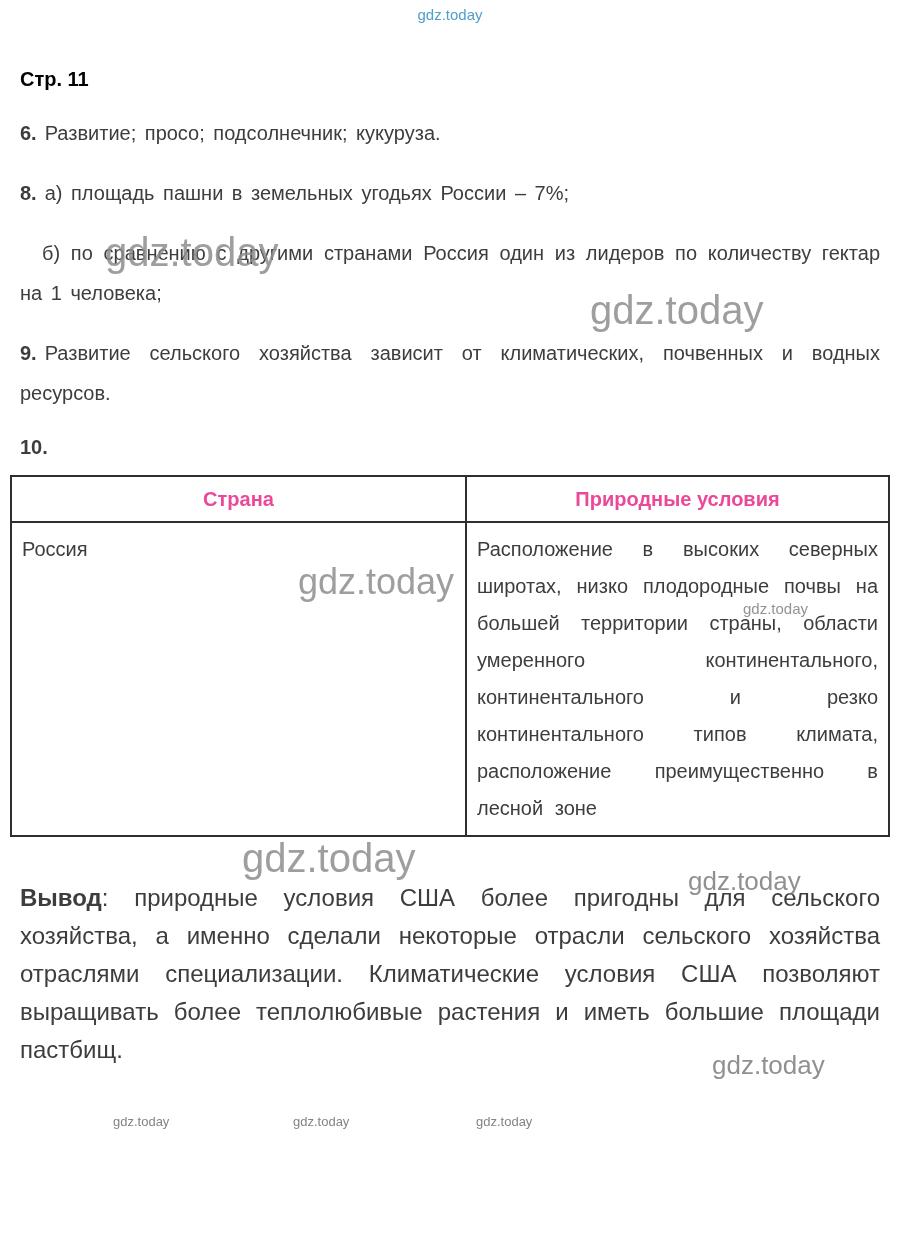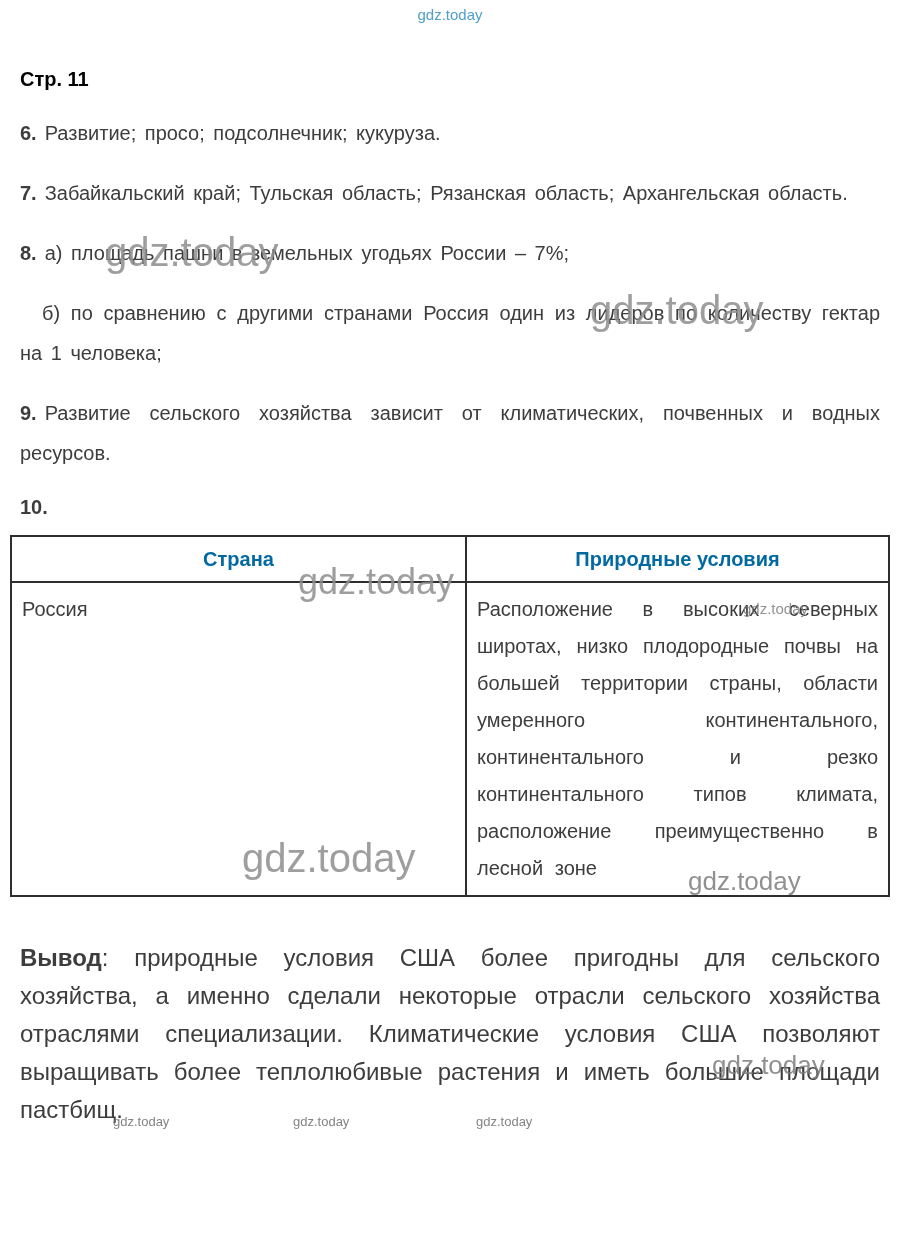--- a/index.html
+++ b/index.html
@@ -55,21 +55,21 @@
   table.compare th, table.compare td {
     border: 2px solid #2e2e2e;
     font-size: 20px;
     vertical-align: top;
   }
   table.compare th {
     font-weight: bold;
     text-align: center;
     padding: 9px 8px;
     line-height: 26px;
-    color: #0369a1;
+    color: #ec4899;
   }
   table.compare th.col-country { width: 437px; }
   table.compare td {
     padding: 8px 10px;
     line-height: 37px;
   }
   table.compare td.conditions {
     text-align: justify;
     word-spacing: 6px;
   }
@@ -115,23 +115,20 @@
 <div class="top-watermark">gdz.today</div>
 
 <div class="content">
 
   <div class="page-heading">Стр. 11</div>
 
   <p class="item first">
     <b class="num">6.</b><span>Развитие; просо; подсолнечник; кукуруза.</span>
   </p>
 
-  <p class="item">
-    <b class="num">7.</b><span>Забайкальский край; Тульская область; Рязанская область; Архангельская область.</span>
-  </p>
 
   <p class="item">
     <b class="num">8.</b><span>а) площадь пашни в земельных угодьях России – 7%;</span>
   </p>
 
   <p class="item indented">
     <span>б) по сравнению с другими странами Россия один из лидеров по количеству гектар на 1 человека;</span>
   </p>
 
   <p class="item">

